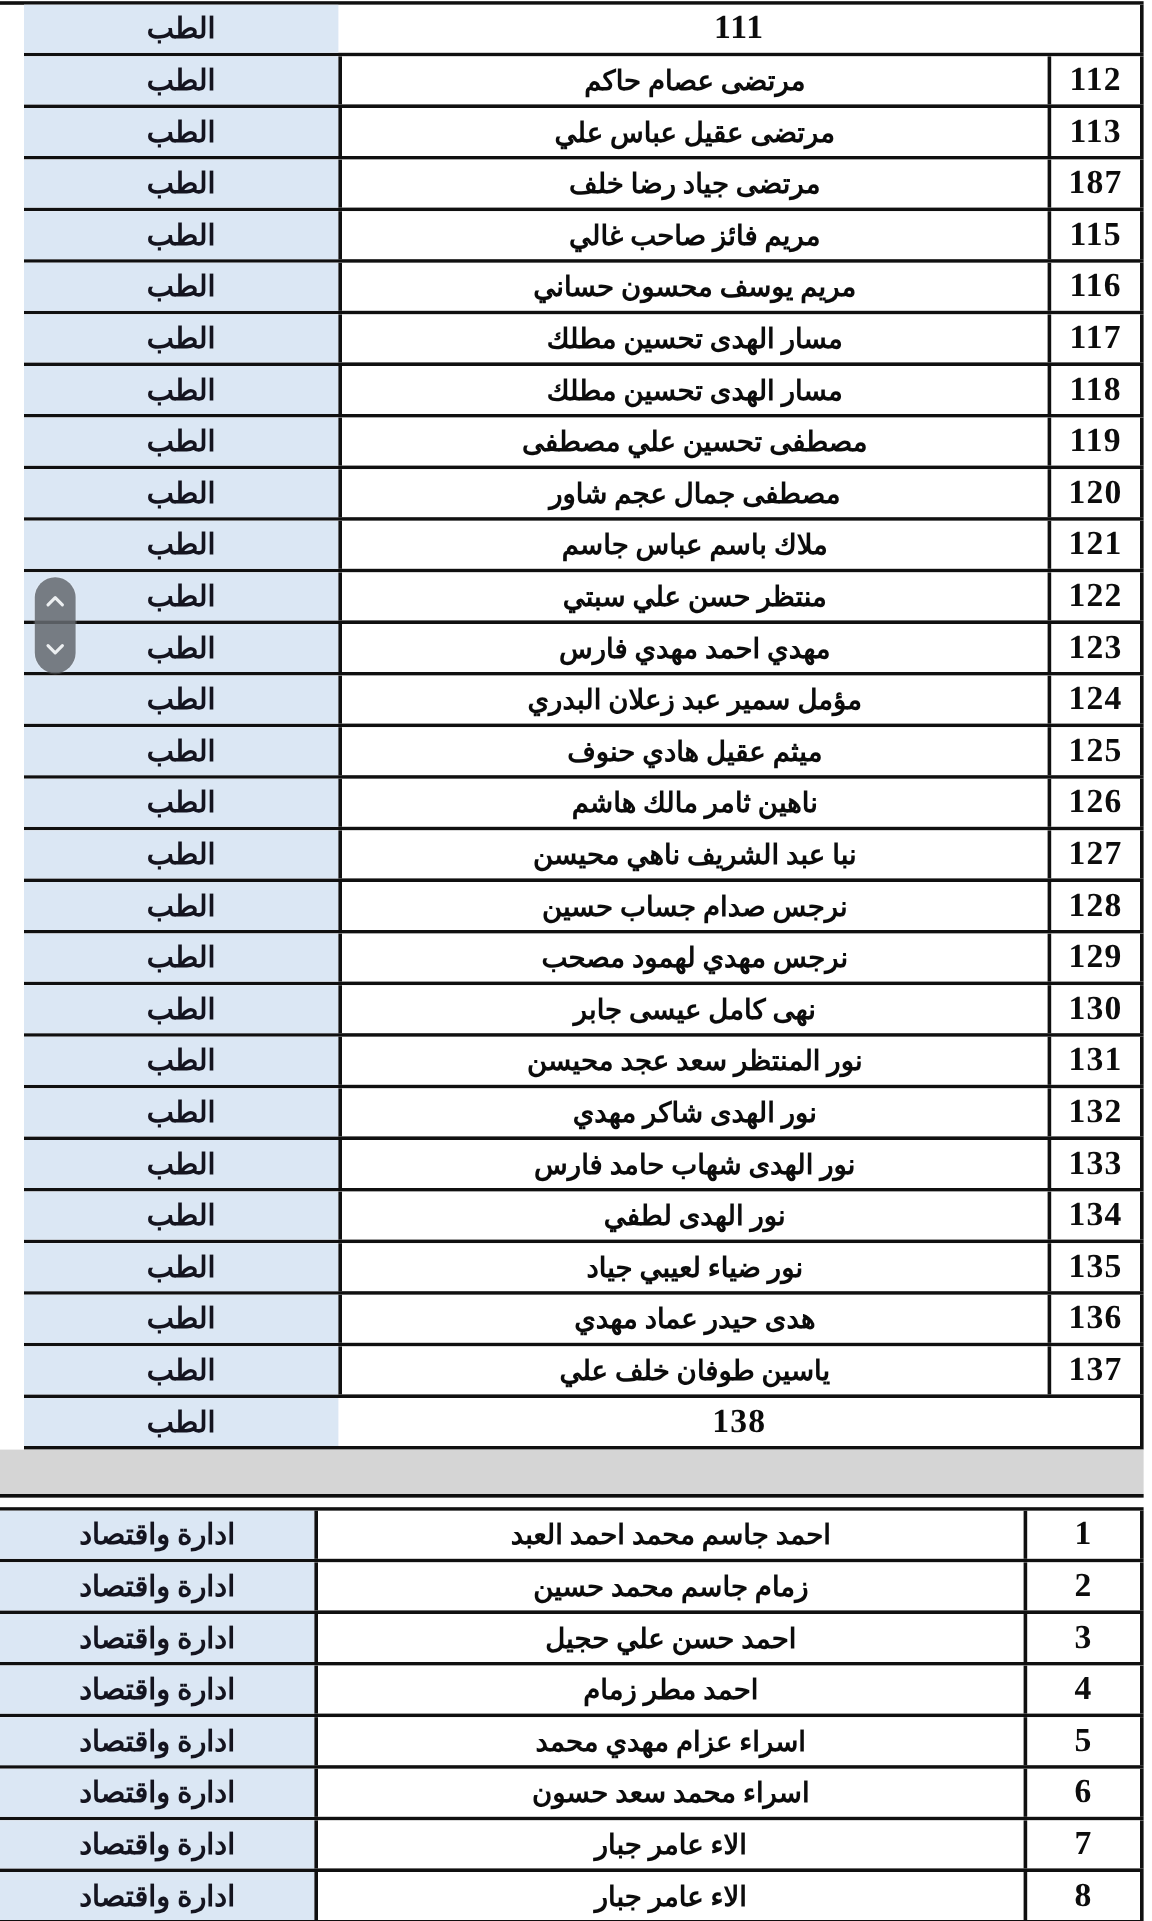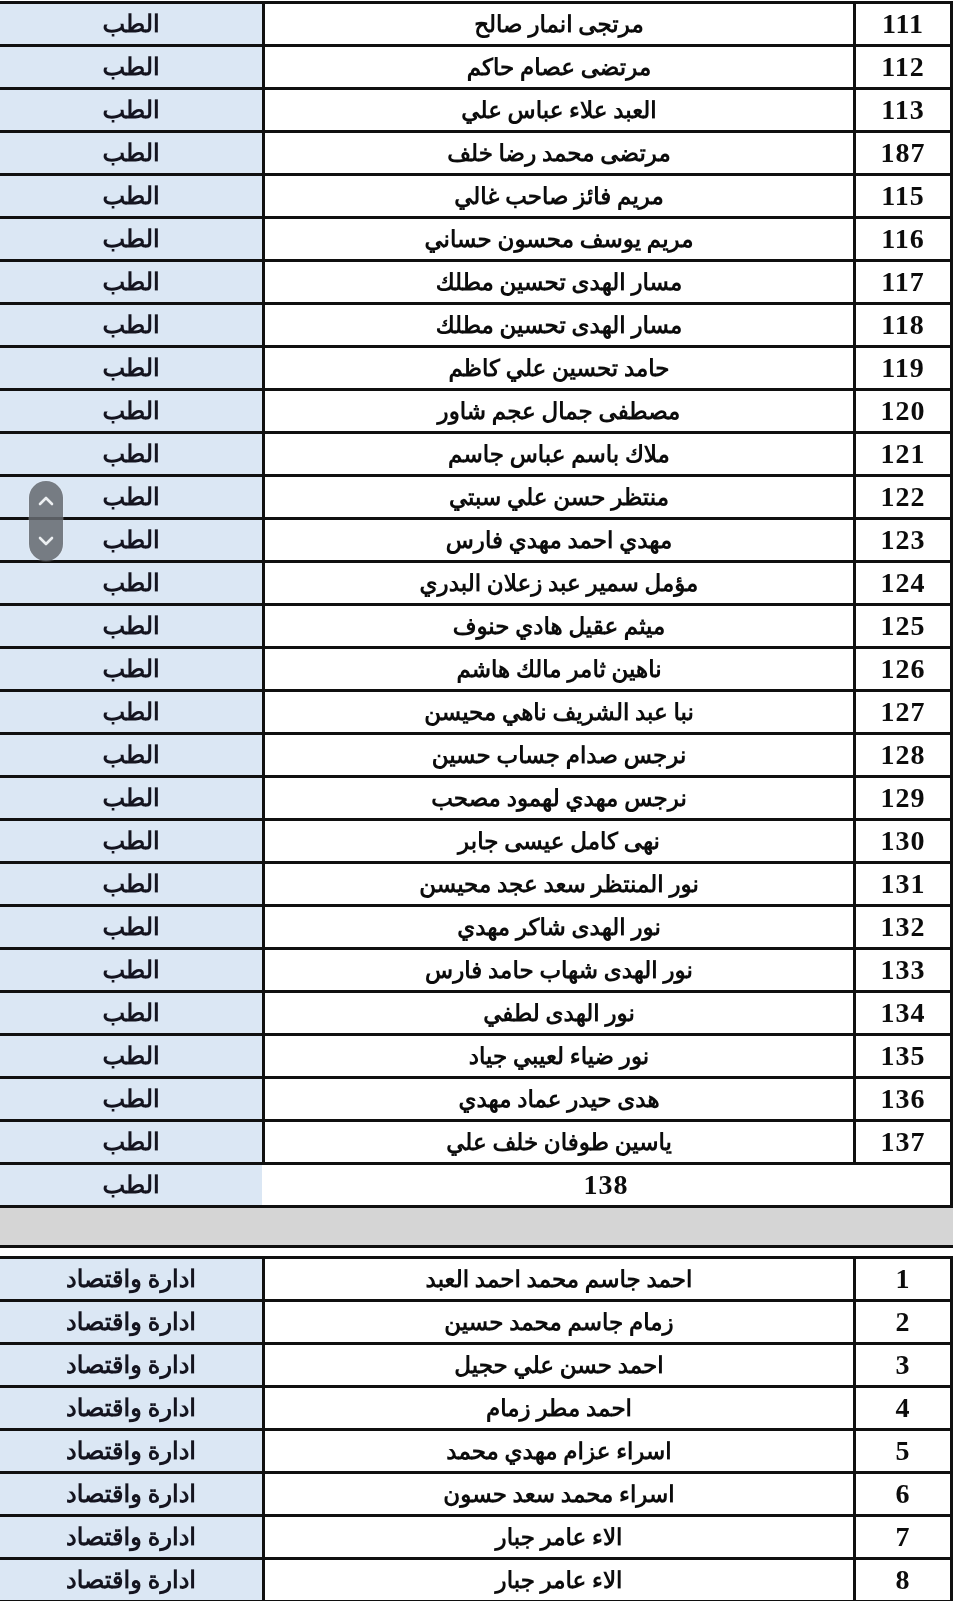--- a/index.html
+++ b/index.html
@@ -7,21 +7,21 @@
     width:960px;height:1601px;position:relative;overflow:hidden;
     background:#ffffff;
     font-family:"Liberation Serif","DejaVu Serif",serif;
   }
   #stage{position:absolute;inset:0;}
   .tbl{
     position:absolute;left:0;width:953px;
     border-top:3px solid #101010;
     box-sizing:border-box;
   }
-  #table-medicine{top:1px;}
+  #table-medicine{top:1px;padding-left:20px;}
   #separator-band{
     position:absolute;left:0;top:1208px;width:953px;height:37px;
     background:#d5d5d5;border-bottom:3px solid #101010;
   }
   #table-admin{top:1256px;}
   .row{
     display:flex;flex-direction:row;align-items:stretch;
     height:40px;border-bottom:3px solid #101010;background:#ffffff;
   }
   .cell{
@@ -53,39 +53,38 @@
   .chev svg{display:block;}
 </style>
 </head>
 <body>
 
 <div id="stage">
 
   <div id="table-medicine" class="tbl">
   <div class="row">
     <div class="cell dept" dir="rtl">الطب</div>
-    <div class="cell name" dir="rtl">مرتجى انمار صالح</div>
     <div class="cell num">111</div>
   </div>
 
   <div class="row">
     <div class="cell dept" dir="rtl">الطب</div>
     <div class="cell name" dir="rtl">مرتضى عصام حاكم</div>
     <div class="cell num">112</div>
   </div>
 
   <div class="row">
     <div class="cell dept" dir="rtl">الطب</div>
-    <div class="cell name" dir="rtl">العبد علاء عباس علي</div>
+    <div class="cell name" dir="rtl">مرتضى عقيل عباس علي</div>
     <div class="cell num">113</div>
   </div>
 
   <div class="row">
     <div class="cell dept" dir="rtl">الطب</div>
-    <div class="cell name" dir="rtl">مرتضى محمد رضا خلف</div>
+    <div class="cell name" dir="rtl">مرتضى جياد رضا خلف</div>
     <div class="cell num">187</div>
   </div>
 
   <div class="row">
     <div class="cell dept" dir="rtl">الطب</div>
     <div class="cell name" dir="rtl">مريم فائز صاحب غالي</div>
     <div class="cell num">115</div>
   </div>
 
   <div class="row">
@@ -101,21 +100,21 @@
   </div>
 
   <div class="row">
     <div class="cell dept" dir="rtl">الطب</div>
     <div class="cell name" dir="rtl">مسار الهدى تحسين مطلك</div>
     <div class="cell num">118</div>
   </div>
 
   <div class="row">
     <div class="cell dept" dir="rtl">الطب</div>
-    <div class="cell name" dir="rtl">حامد تحسين علي كاظم</div>
+    <div class="cell name" dir="rtl">مصطفى تحسين علي مصطفى</div>
     <div class="cell num">119</div>
   </div>
 
   <div class="row">
     <div class="cell dept" dir="rtl">الطب</div>
     <div class="cell name" dir="rtl">مصطفى جمال عجم شاور</div>
     <div class="cell num">120</div>
   </div>
 
   <div class="row">

